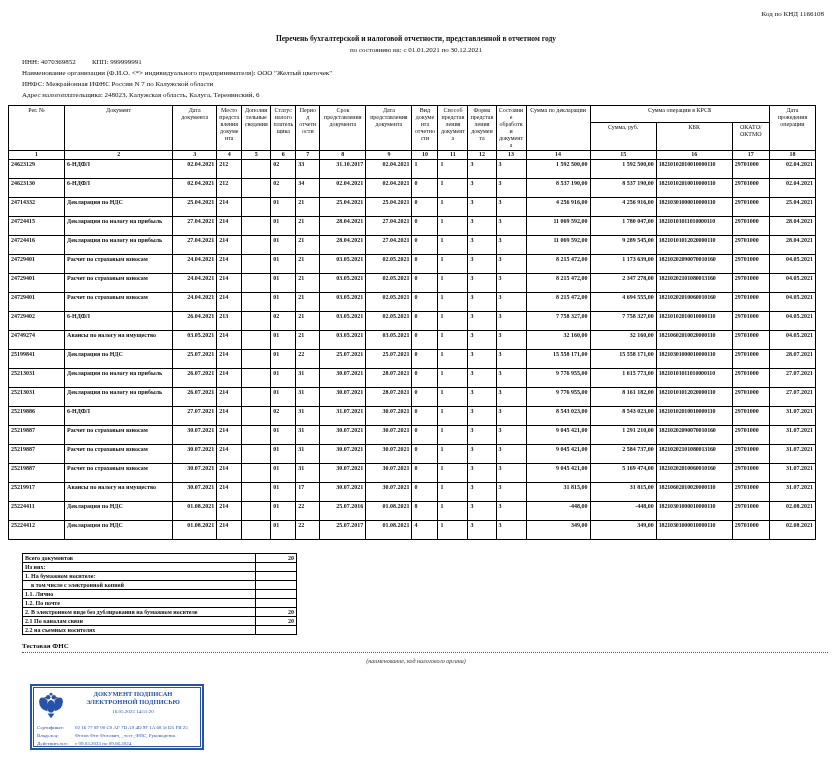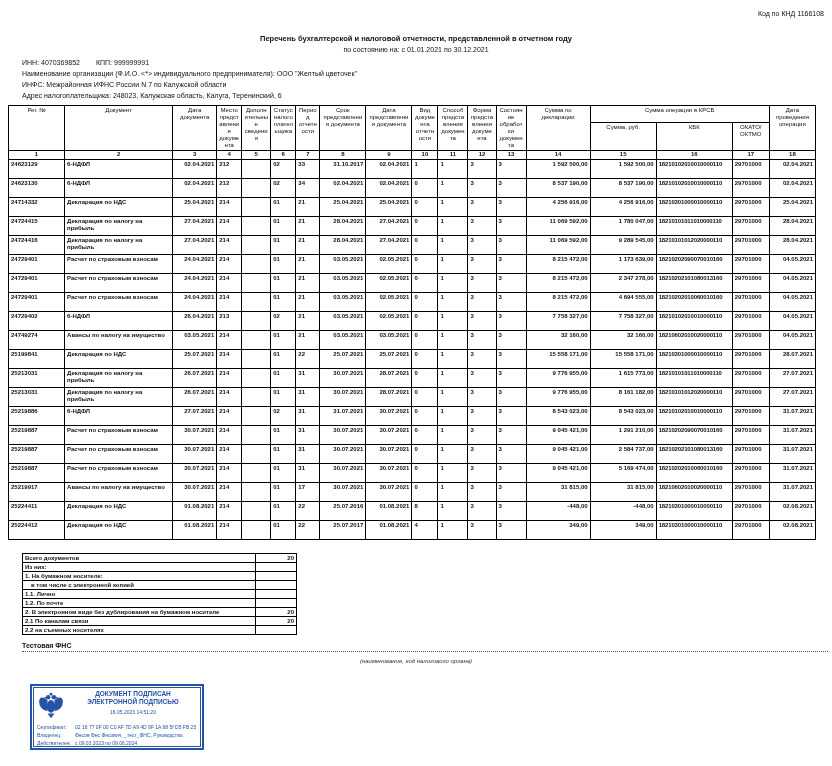--- a/index.html
+++ b/index.html
@@ -1,17 +1,17 @@
 <!DOCTYPE html>
 <html><head>
 <meta charset="utf-8">
 <style>
   html,body{margin:0;padding:0;background:#fff;}
   #page{position:relative;width:832px;height:766px;background:#fff;overflow:hidden;
-        font-family:Liberation Sans, sans-serif;color:#111;border-radius:19px;}
+        font-family:Liberation Serif, serif;color:#111;border-radius:19px;}
   .knd{position:absolute;top:10px;right:8px;font-size:7px;}
   .title{position:absolute;top:34px;left:0;width:100%;text-align:center;font-size:7.5px;font-weight:bold;}
   .subtitle{position:absolute;top:46px;left:0;width:100%;text-align:center;font-size:7px;}
   .info{position:absolute;top:57px;left:22px;font-size:7px;line-height:11px;}
   .info .gap{display:inline-block;width:16px;}
   table.main{position:absolute;top:105px;left:8px;width:808px;border-collapse:collapse;table-layout:fixed;}
   table.main th,table.main td{border:1px solid #000;font-size:6px;line-height:7px;
         padding:1px 2px;vertical-align:top;overflow:hidden;overflow-wrap:anywhere;}
   table.main thead th{font-weight:normal;text-align:center;}
   table.main thead tr.nums td{text-align:center;font-weight:bold;height:8px;padding:0 1px;}

